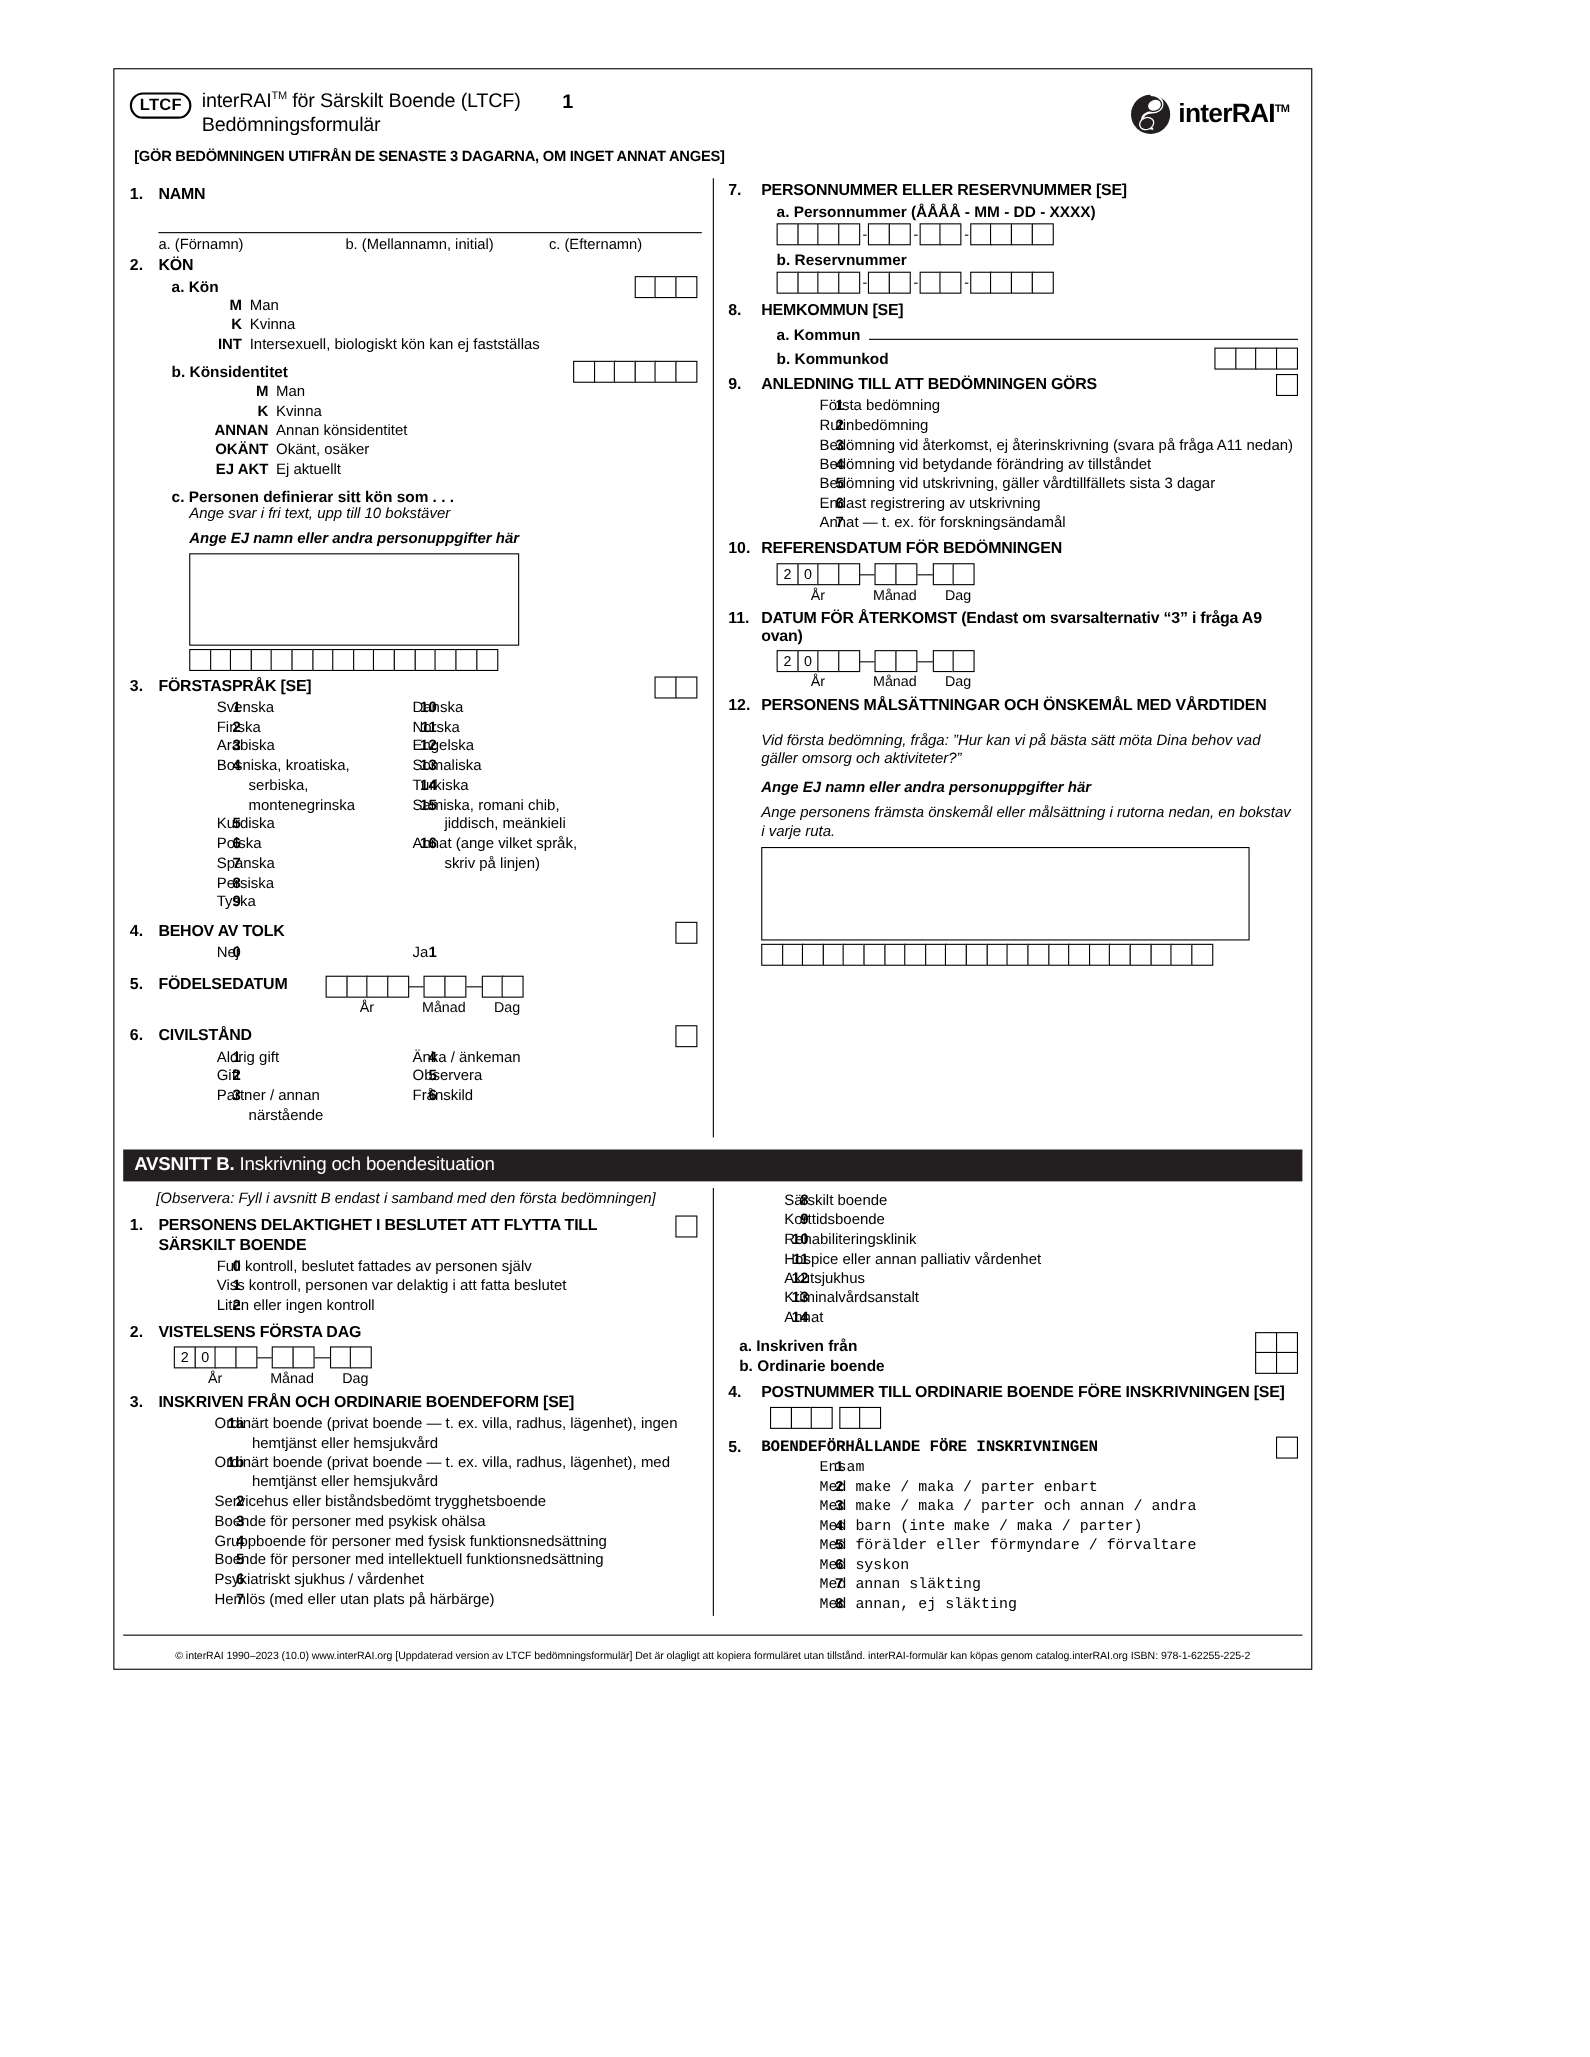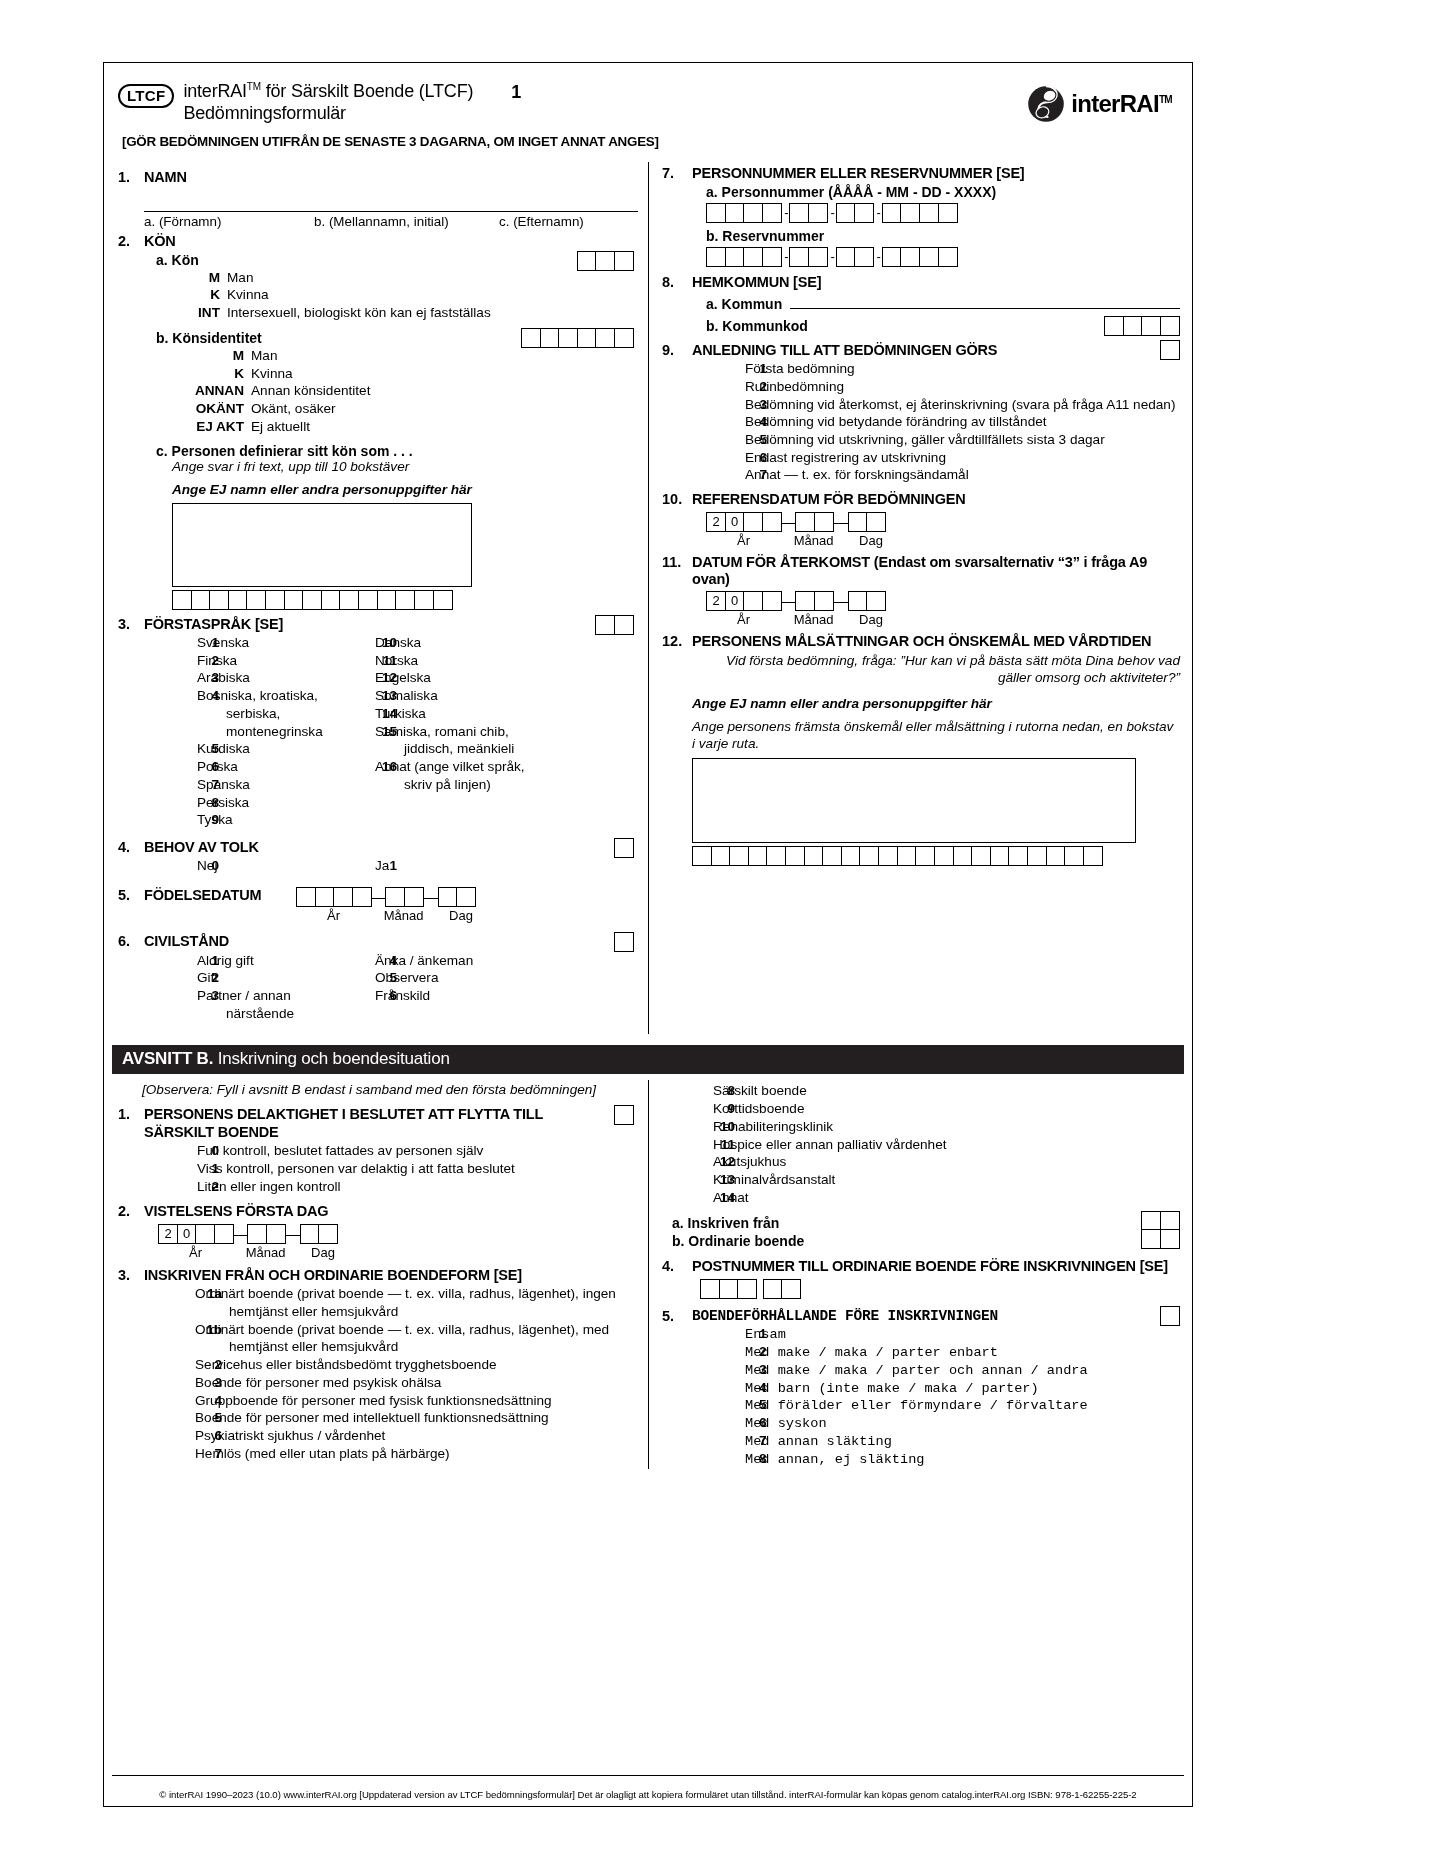--- a/index.html
+++ b/index.html
@@ -4,21 +4,21 @@
 <style>
   html,body{margin:0;padding:0;background:#fff;}
   body{
     width:1445px;height:1870px;
     font-family:"Liberation Sans", sans-serif;
     color:#000;
     -webkit-font-smoothing:antialiased;
   }
   .page{
     position:absolute;left:103px;top:62px;
-    width:1090px;height:1745px;
+    width:1090px;height:1456px;
     border:1px solid #000;
     box-sizing:border-box;
     background:#fff;
   }
 
   
   .hdr{display:flex;align-items:flex-start;padding:18px 14px 0 14px;}
   .ltcf-badge{
     border:2px solid #000;border-radius:13px;
     font-weight:bold;font-size:15px;letter-spacing:.3px;
@@ -573,21 +573,21 @@
               <span style="width:50px">Dag</span>
             </div>
           </div>
         </div>
       </div>
 
       <div class="item" style="margin-top:6px;">
         <div class="num w30">12.</div>
         <div class="body">
           <div class="q">PERSONENS MÅLSÄTTNINGAR OCH ÖNSKEMÅL MED VÅRDTIDEN</div>
-          <div class="ital" style="margin-top:2px;text-align:right;">Vid första bedömning, fråga: ”Hur kan vi på bästa sätt möta Dina behov vad gäller omsorg och aktiviteter?”</div>
+          <div class="ital" style="margin-top:14px;">Vid första bedömning, fråga: ”Hur kan vi på bästa sätt möta Dina behov vad gäller omsorg och aktiviteter?”</div>
           <div class="italb" style="margin-top:9px;">Ange EJ namn eller andra personuppgifter här</div>
           <div class="ital" style="margin-top:6px;">Ange personens främsta önskemål eller målsättning i rutorna nedan, en bokstav i varje ruta.</div>
           <div class="bigbox" style="margin-top:5px;width:444px;height:85px;"></div>
           <div class="lettergrid" style="margin-top:3px;">
             <div class="bx"></div>
               <div class="bx"></div>
               <div class="bx"></div>
             <div class="bx"></div>
               <div class="bx"></div>
               <div class="bx"></div>

